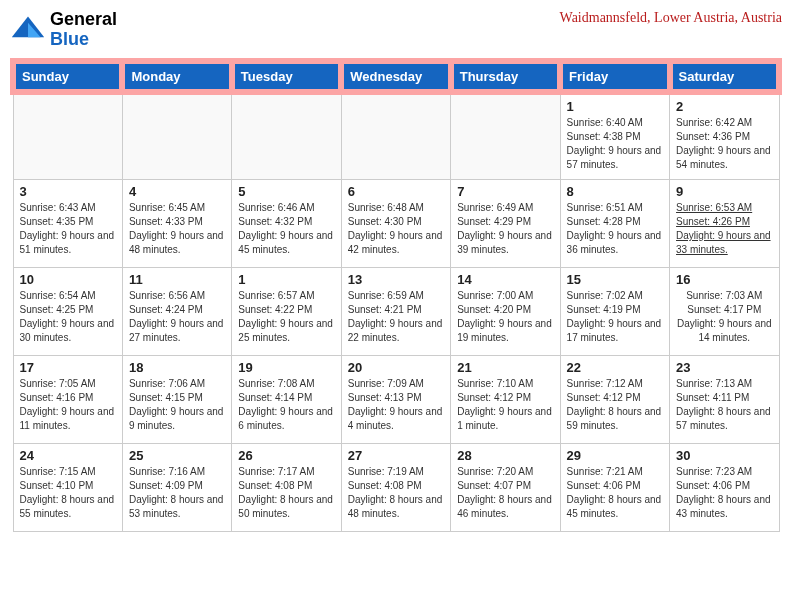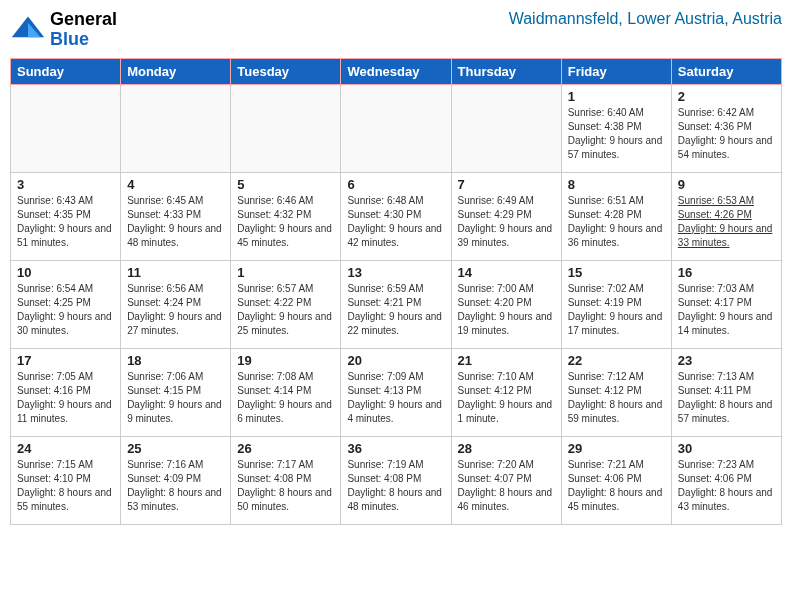--- a/index.html
+++ b/index.html
@@ -35,36 +35,37 @@
     }
     .title-block {
       text-align: right;
     }
     .month-title {
       font-size: 36px;
       color: #222;
       font-weight: normal;
     }
     .location {
-      font-size: 16px;
-      color: #0369a1;
+      font-size: 14px;
+      color: #b91c1c;
+      font-family: Liberation Serif, serif;
     }
     table {
       width: 100%;
       border-collapse: collapse;
       table-layout: fixed;
     }
     th {
       background-color: #1565c0;
       color: #fff;
       text-align: left;
       padding: 5px 6px;
       font-size: 13px;
       font-weight: bold;
-      border: 1px solid #fca5a5;
+      border: 6px solid #fca5a5;
     }
     td {
       border: 1px solid #ccc;
       vertical-align: top;
       padding: 4px 6px;
       font-size: 10.5px;
       color: #222;
       background: #fff;
       height: 88px;
     }
@@ -213,21 +214,21 @@
 Daylight: 9 hours and 19 minutes.</div>
         </td>
         <td>
           <span class="day-number">15</span>
           <div class="day-info" style="white-space: pre-line;">Sunrise: 7:02 AM
 Sunset: 4:19 PM
 Daylight: 9 hours and 17 minutes.</div>
         </td>
         <td>
           <span class="day-number">16</span>
-          <div class="day-info" style="white-space: pre-line;">Sunrise: 7:03 AM
+          <div class="day-info" style="white-space: pre-line; text-align: center;">Sunrise: 7:03 AM
 Sunset: 4:17 PM
 Daylight: 9 hours and 14 minutes.</div>
         </td>
       </tr>
       <tr>
         <td>
           <span class="day-number">17</span>
           <div class="day-info" style="white-space: pre-line;">Sunrise: 7:05 AM
 Sunset: 4:16 PM
 Daylight: 9 hours and 11 minutes.</div>
@@ -282,21 +283,21 @@
 Sunset: 4:09 PM
 Daylight: 8 hours and 53 minutes.</div>
         </td>
         <td>
           <span class="day-number">26</span>
           <div class="day-info" style="white-space: pre-line;">Sunrise: 7:17 AM
 Sunset: 4:08 PM
 Daylight: 8 hours and 50 minutes.</div>
         </td>
         <td>
-          <span class="day-number">36</span>
+          <span class="day-number">27</span>
           <div class="day-info" style="white-space: pre-line;">Sunrise: 7:19 AM
 Sunset: 4:08 PM
 Daylight: 8 hours and 48 minutes.</div>
         </td>
         <td>
           <span class="day-number">28</span>
           <div class="day-info" style="white-space: pre-line;">Sunrise: 7:20 AM
 Sunset: 4:07 PM
 Daylight: 8 hours and 46 minutes.</div>
         </td>

